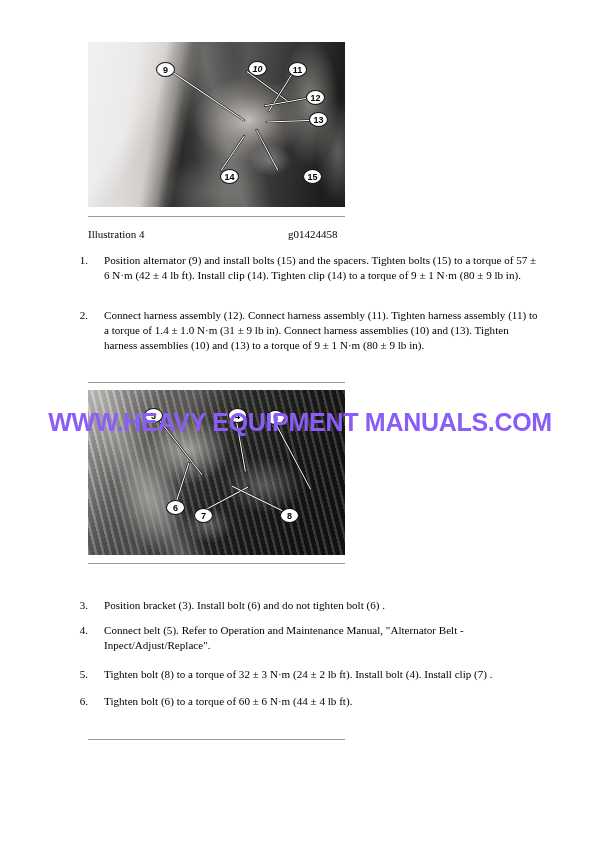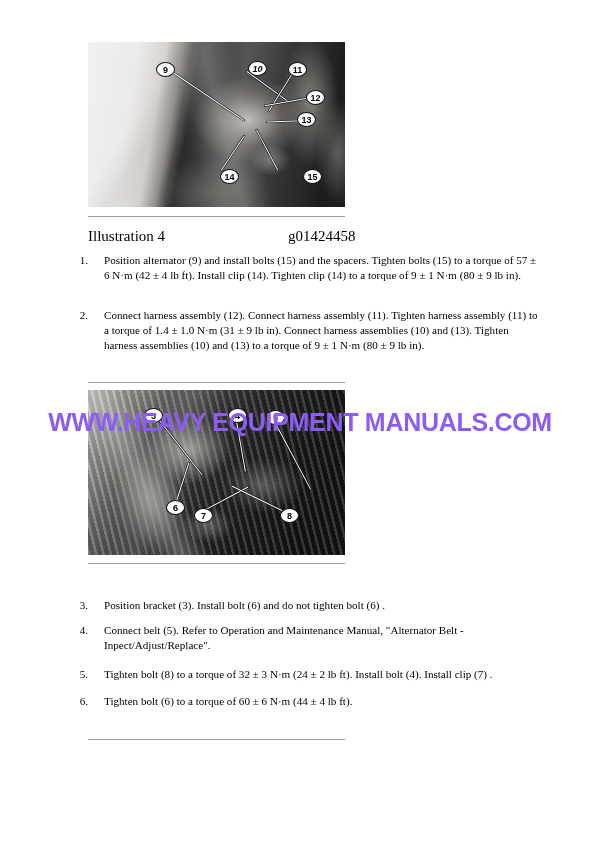--- a/index.html
+++ b/index.html
@@ -119,21 +119,21 @@
     width: 257px;
     height: 1px;
     background: #9a9a9a;
   }
 
   
   .caption {
     position: absolute;
     left: 88px;
     width: 420px;
-    font-size: 15px;
+    font-size: 11px;
     font-family: "Liberation Serif", "DejaVu Serif", serif;
     color: #000000;
     white-space: nowrap;
   }
   .caption .cap-id {
     display: inline-block;
     width: 200px;
   }
 
   
@@ -188,21 +188,21 @@
       <div class="leader" style="left:205px; top:30px;  width:46px; transform:rotate(122deg);"></div>
       <div class="leader" style="left:218px; top:56px;  width:42px; transform:rotate(170deg);"></div>
       <div class="leader" style="left:221px; top:78px;  width:42px; transform:rotate(178deg);"></div>
       <div class="leader" style="left:133px; top:128px; width:42px; transform:rotate(-56deg);"></div>
       <div class="leader" style="left:190px; top:128px; width:46px; transform:rotate(-118deg);"></div>
 
       <div class="callout" style="left:68px;  top:20px;">9</div>
       <div class="callout" style="left:160px; top:19px;font-style:italic;">10</div>
       <div class="callout" style="left:200px; top:20px;">11</div>
       <div class="callout" style="left:218px; top:48px;">12</div>
-      <div class="callout" style="left:209px; top:70px;">13</div>
+      <div class="callout" style="left:221px; top:70px;">13</div>
       <div class="callout" style="left:132px; top:127px;">14</div>
       <div class="callout" style="left:186px; top:127px;margin-left:29px;">15</div>
     </div>
   </div>
 
   <div class="rule" style="top:216px;"></div>
 
   <div class="caption" style="top:228px;">
     <span class="cap-id">Illustration 4</span><span>g01424458</span>
   </div>

